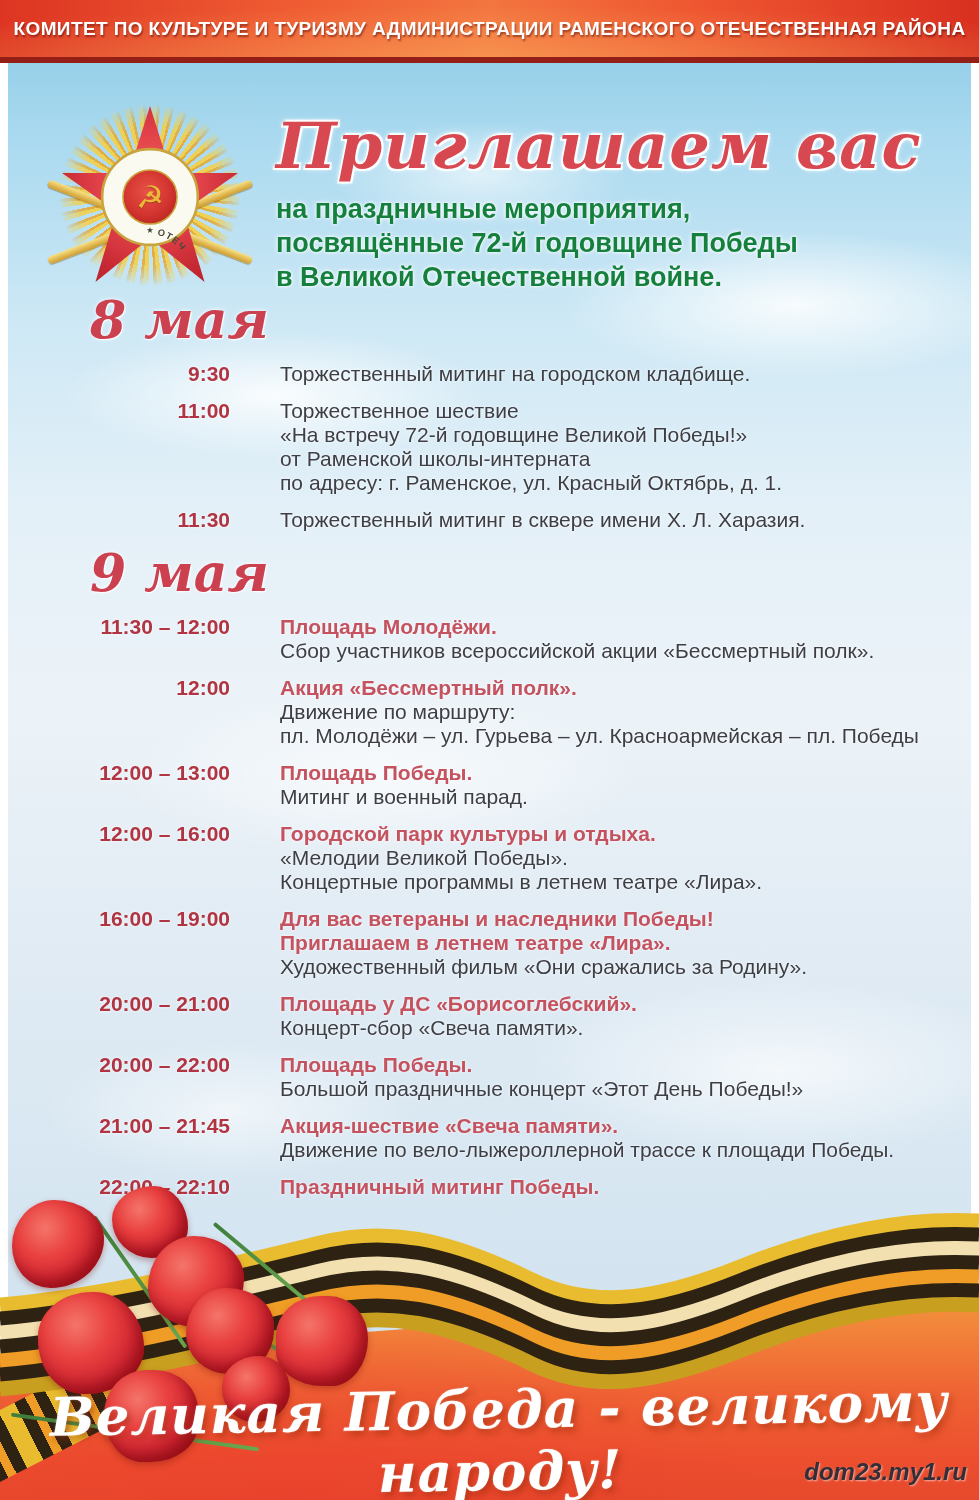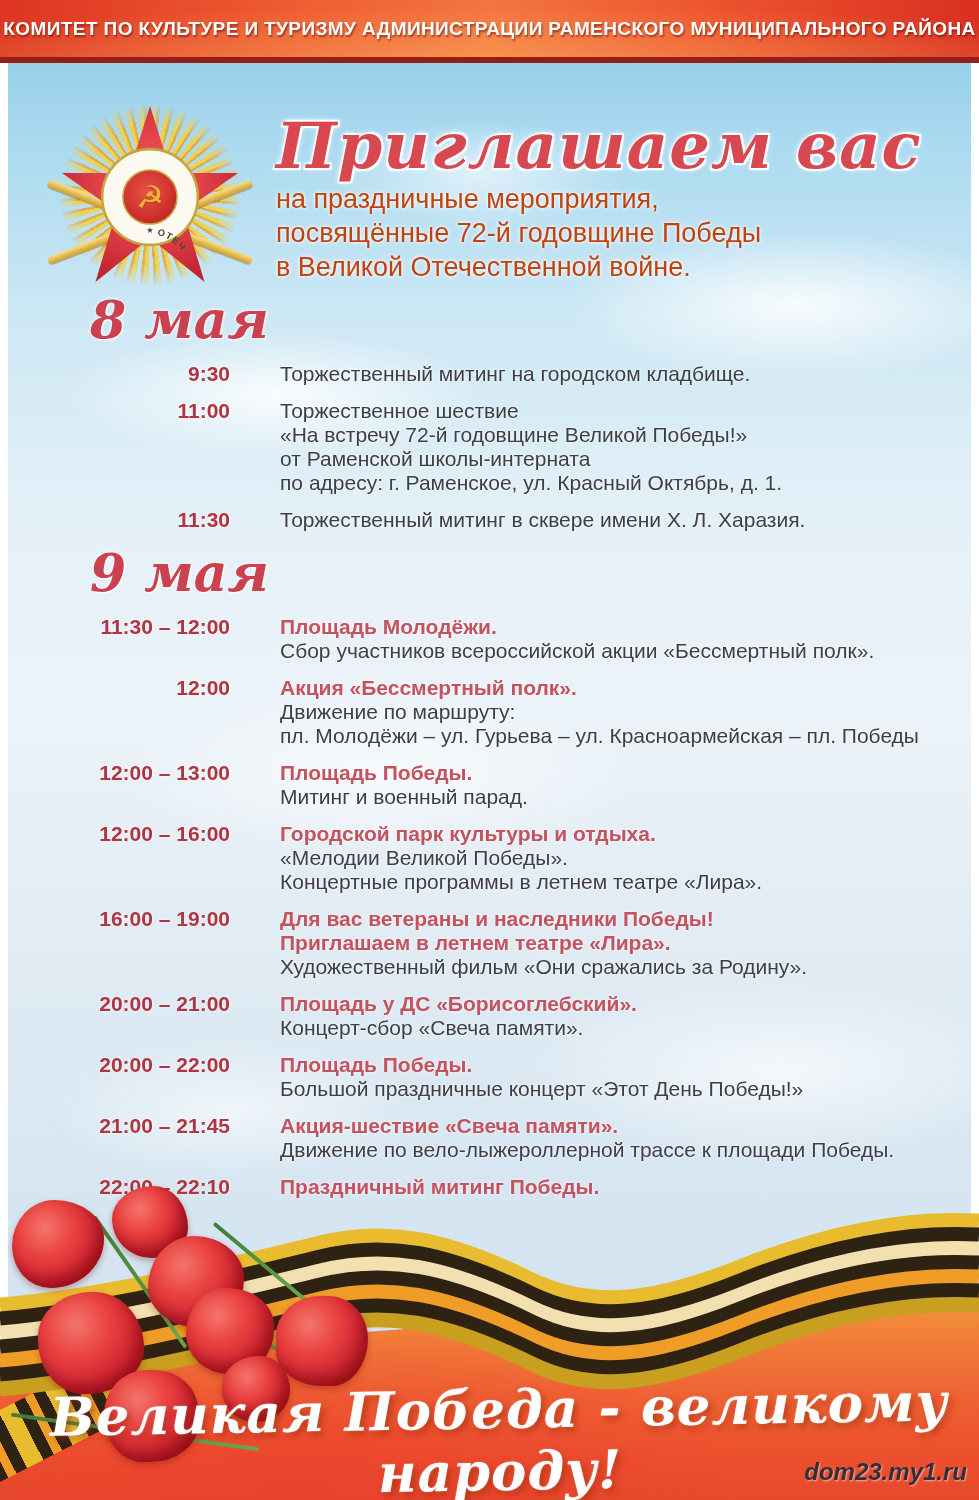--- a/index.html
+++ b/index.html
@@ -43,21 +43,21 @@
   .ring-text{font-family:"Liberation Sans",sans-serif;font-size:9px;font-weight:bold;
              fill:#45483b;letter-spacing:1.1px;}
   .hs{font-family:"DejaVu Sans",sans-serif;font-size:30px;fill:#ecb83a;
       text-shadow:0 1px 1px rgba(120,60,0,.5);}
   .ring-star{font-family:"DejaVu Sans",sans-serif;font-size:8px;fill:#45483b;}
   
   .title-block{position:absolute;left:276px;top:112px;z-index:10;}
   .script-title{font-family:"DejaVu Serif",serif;font-style:italic;font-weight:bold;
                 font-size:64px;line-height:68px;color:#d84850;letter-spacing:1px;
                 text-shadow:0 0 4px #fff,0 0 6px #fff,2px 2px 0 rgba(255,255,255,.9),-2px 2px 0 rgba(255,255,255,.9),2px -2px 0 rgba(255,255,255,.9);}
-  .subtitle{margin-top:2px;font-weight:normal;font-size:27px;line-height:34px;color:#c2410c;
+  .subtitle{margin-top:12px;font-weight:bold;font-size:27px;line-height:34px;color:#15803d;
             text-shadow:0 0 3px rgba(255,255,255,.95),0 0 5px rgba(255,255,255,.85);}
   
   #schedule{position:absolute;left:0;top:292px;width:945px;z-index:10;}
   .section-heading{font-family:"DejaVu Serif",serif;font-style:italic;font-weight:bold;
                    font-size:52px;line-height:56px;color:#cc4150;margin:0 0 14px 90px;
                    text-shadow:0 0 4px #fff,1px 1px 0 rgba(255,255,255,.9);}
   .section-heading.later{margin-top:8px;margin-bottom:14px;}
   .event-row{display:grid;grid-template-columns:230px 1fr;column-gap:50px;margin-bottom:13px;}
   .event-time{text-align:right;font-weight:bold;font-size:21px;line-height:24px;color:#b13442;
               text-shadow:0 0 3px rgba(255,255,255,.9);}
@@ -95,21 +95,21 @@
         text-shadow:3px 4px 7px rgba(150,40,5,.55),0 0 2px rgba(255,255,255,.4);}
   .site{position:absolute;right:12px;top:1458px;z-index:17;font-weight:bold;font-style:italic;
         font-size:24px;color:#332e38;text-shadow:1px 1px 2px rgba(255,255,255,.55);}
 </style>
 </head>
 <body>
 
 <div class="poster">
 
   <header class="banner">
-    <span>КОМИТЕТ ПО КУЛЬТУРЕ И ТУРИЗМУ АДМИНИСТРАЦИИ РАМЕНСКОГО МУНИЦИПАЛЬНОГО РАЙОНА</span>
+    <span>КОМИТЕТ ПО КУЛЬТУРЕ И ТУРИЗМУ АДМИНИСТРАЦИИ РАМЕНСКОГО ОТЕЧЕСТВЕННАЯ РАЙОНА</span>
   </header>
 
   <div class="sky"></div>
   <div class="cloud c1"></div>
   <div class="cloud c2"></div>
   <div class="cloud c3"></div>
   <div class="cloud c4"></div>
   <div class="cloud c5"></div>
   <div class="cloud c6"></div>
 

